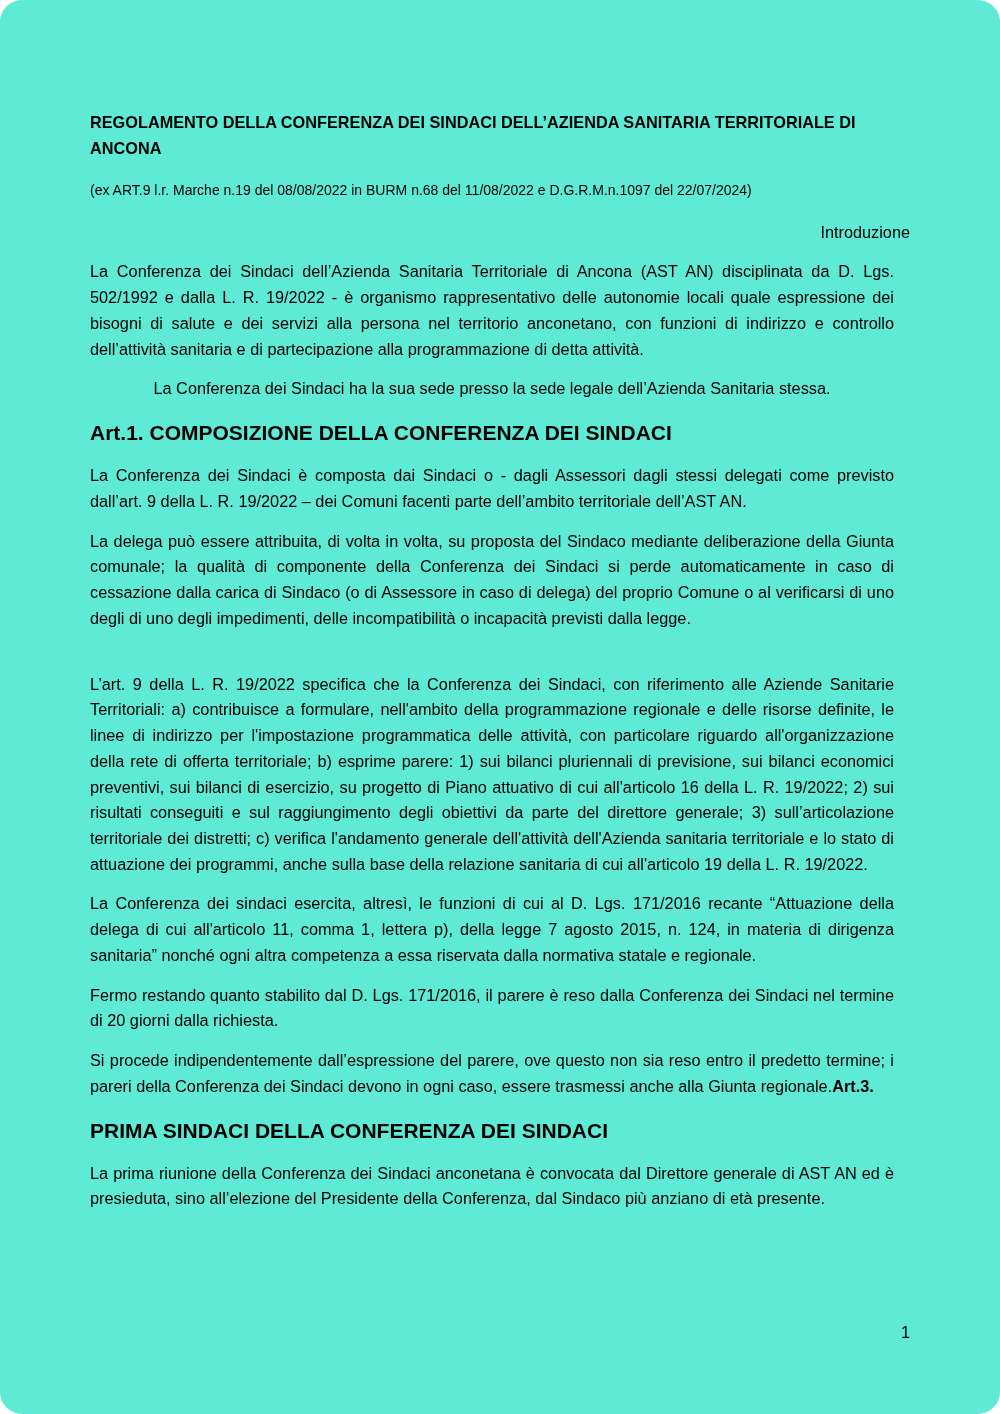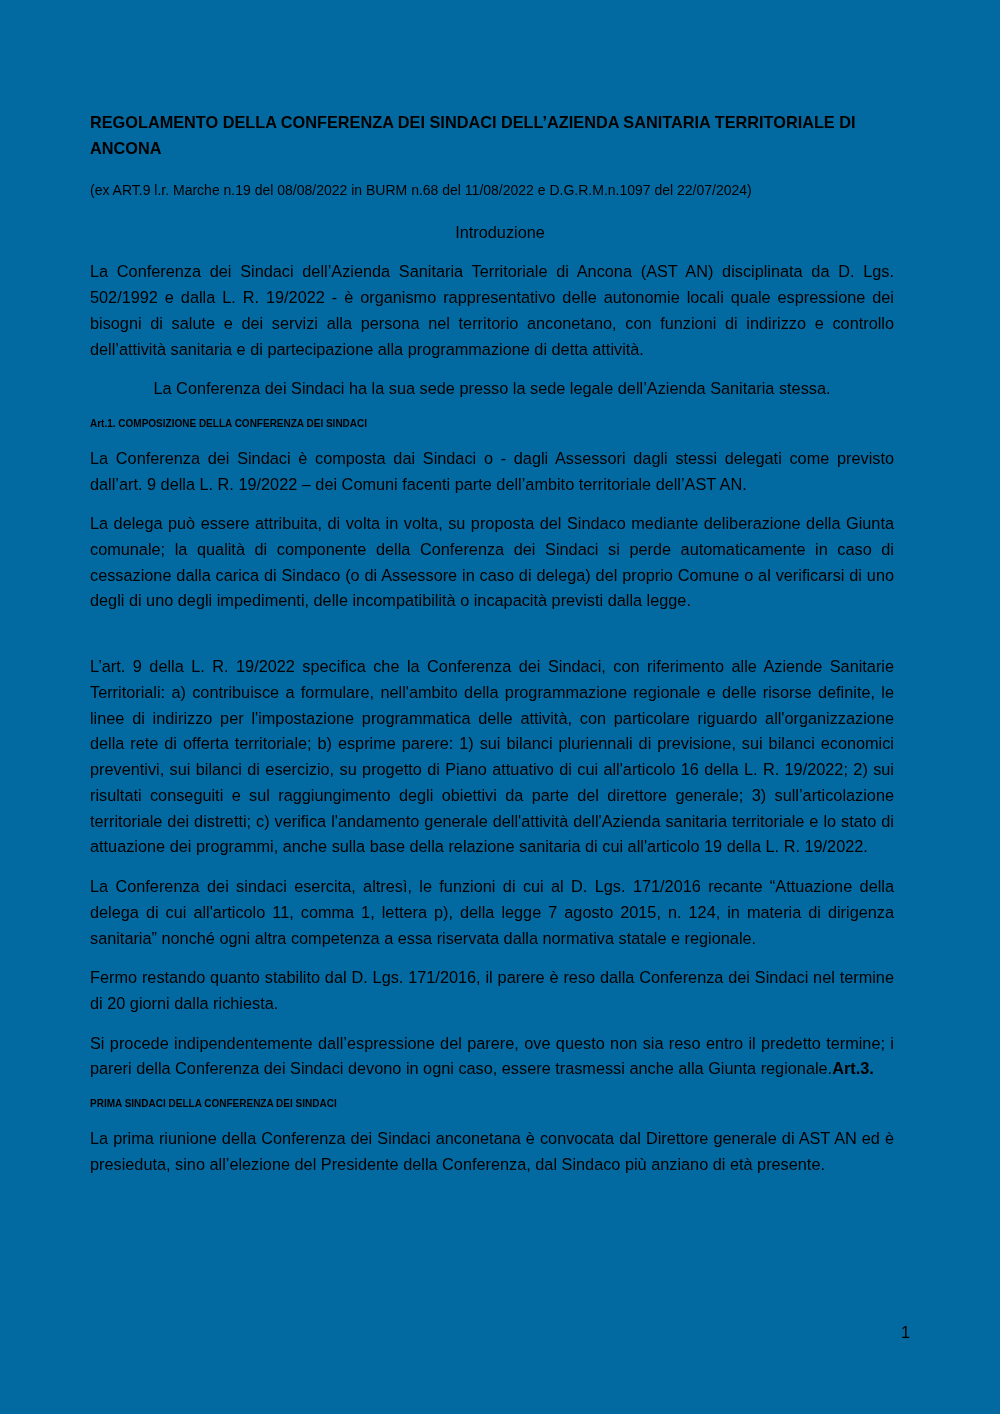--- a/index.html
+++ b/index.html
@@ -7,24 +7,25 @@
     padding: 0;
     background: #ffffff;
   }
   body {
     font-family: "Liberation Serif", serif;
   }
   .page {
     width: 1000px;
     height: 1414px;
     box-sizing: border-box;
-    background: #0369a1;
+    background: #5eead4;
     position: relative;
     margin: 0 auto;
     overflow: hidden;
+    border-radius: 22px;
   }
   .content {
     position: absolute;
     left: 90px;
     top: 110px;
     width: 820px;
   }
   .para {
     font-family: "Liberation Sans", sans-serif;
     font-size: 16.3px;
@@ -32,21 +33,21 @@
     color: #000000;
     text-align: justify;
     margin: 0 16px 14px 0;
     hyphens: none;
   }
   .para.last-left {
     text-align: center;
   }
   .heading {
     font-family: "Liberation Sans", sans-serif;
-    font-size: 10px;
+    font-size: 21px;
     line-height: 1.58;
     color: #000000;
     font-weight: bold;
     margin: 0 0 14px 0;
     text-align: left;
   }
   .title {
     font-family: "Liberation Sans", sans-serif;
     font-size: 16.3px;
     font-weight: bold;
@@ -62,21 +63,21 @@
     color: #000000;
     margin: 0 0 18px 0;
     text-align: left;
   }
   .intro-label {
     font-family: "Liberation Sans", sans-serif;
     font-size: 16.3px;
     line-height: 1.58;
     color: #000000;
     margin: 0 0 14px 0;
-    text-align: center;
+    text-align: right;
   }
   .spacer {
     height: 26px;
   }
   .inline-bold {
     font-weight: bold;
   }
   .page-number {
     position: absolute;
     right: 90px;

